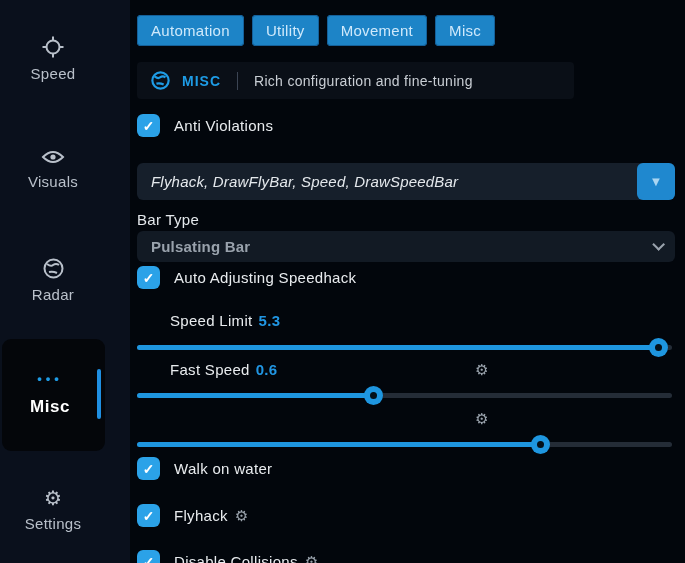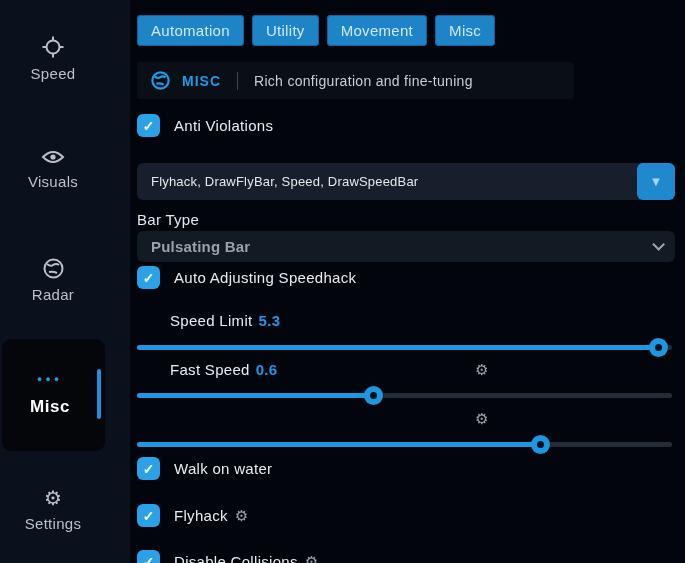--- a/index.html
+++ b/index.html
@@ -64,21 +64,21 @@
     color:#ffffff; font-size:14px; font-weight:bold; cursor:pointer;
     flex:0 0 auto;
   }
   .check-label { font-size:15px; color:#e9ecef; letter-spacing:.3px; display:flex; align-items:center; gap:7px; }
   .row-gear { font-size:15px; color:#9aa3ad; cursor:pointer; }
   .select-multi {
     position:absolute; top:163px; left:0; width:538px; height:37px;
     background:#161f2b; border-radius:6px; display:flex; align-items:center;
     cursor:pointer;
   }
-  .select-multi .value { padding-left:14px; font-size:13px; color:#e4e8ec; letter-spacing:.2px; flex:1; }
+  .select-multi .value { padding-left:14px; font-size:15px; color:#e4e8ec; letter-spacing:.2px; flex:1;font-style:italic; }
   .select-multi .dd-btn {
     width:38px; height:37px; background:#1f88cf; border:none;
     border-radius:6px; display:flex; align-items:center; justify-content:center;
     color:#aad6f2; font-size:13px; cursor:pointer; flex:0 0 auto;
   }
   .field-label { position:absolute; left:0; font-size:15px; color:#e4e8ec; letter-spacing:.3px; }
   .select-single {
     position:absolute; top:231px; left:0; width:538px; height:31px;
     background:#121a24; border-radius:6px; display:flex; align-items:center;
     justify-content:space-between; padding:5px 14px; cursor:pointer;

